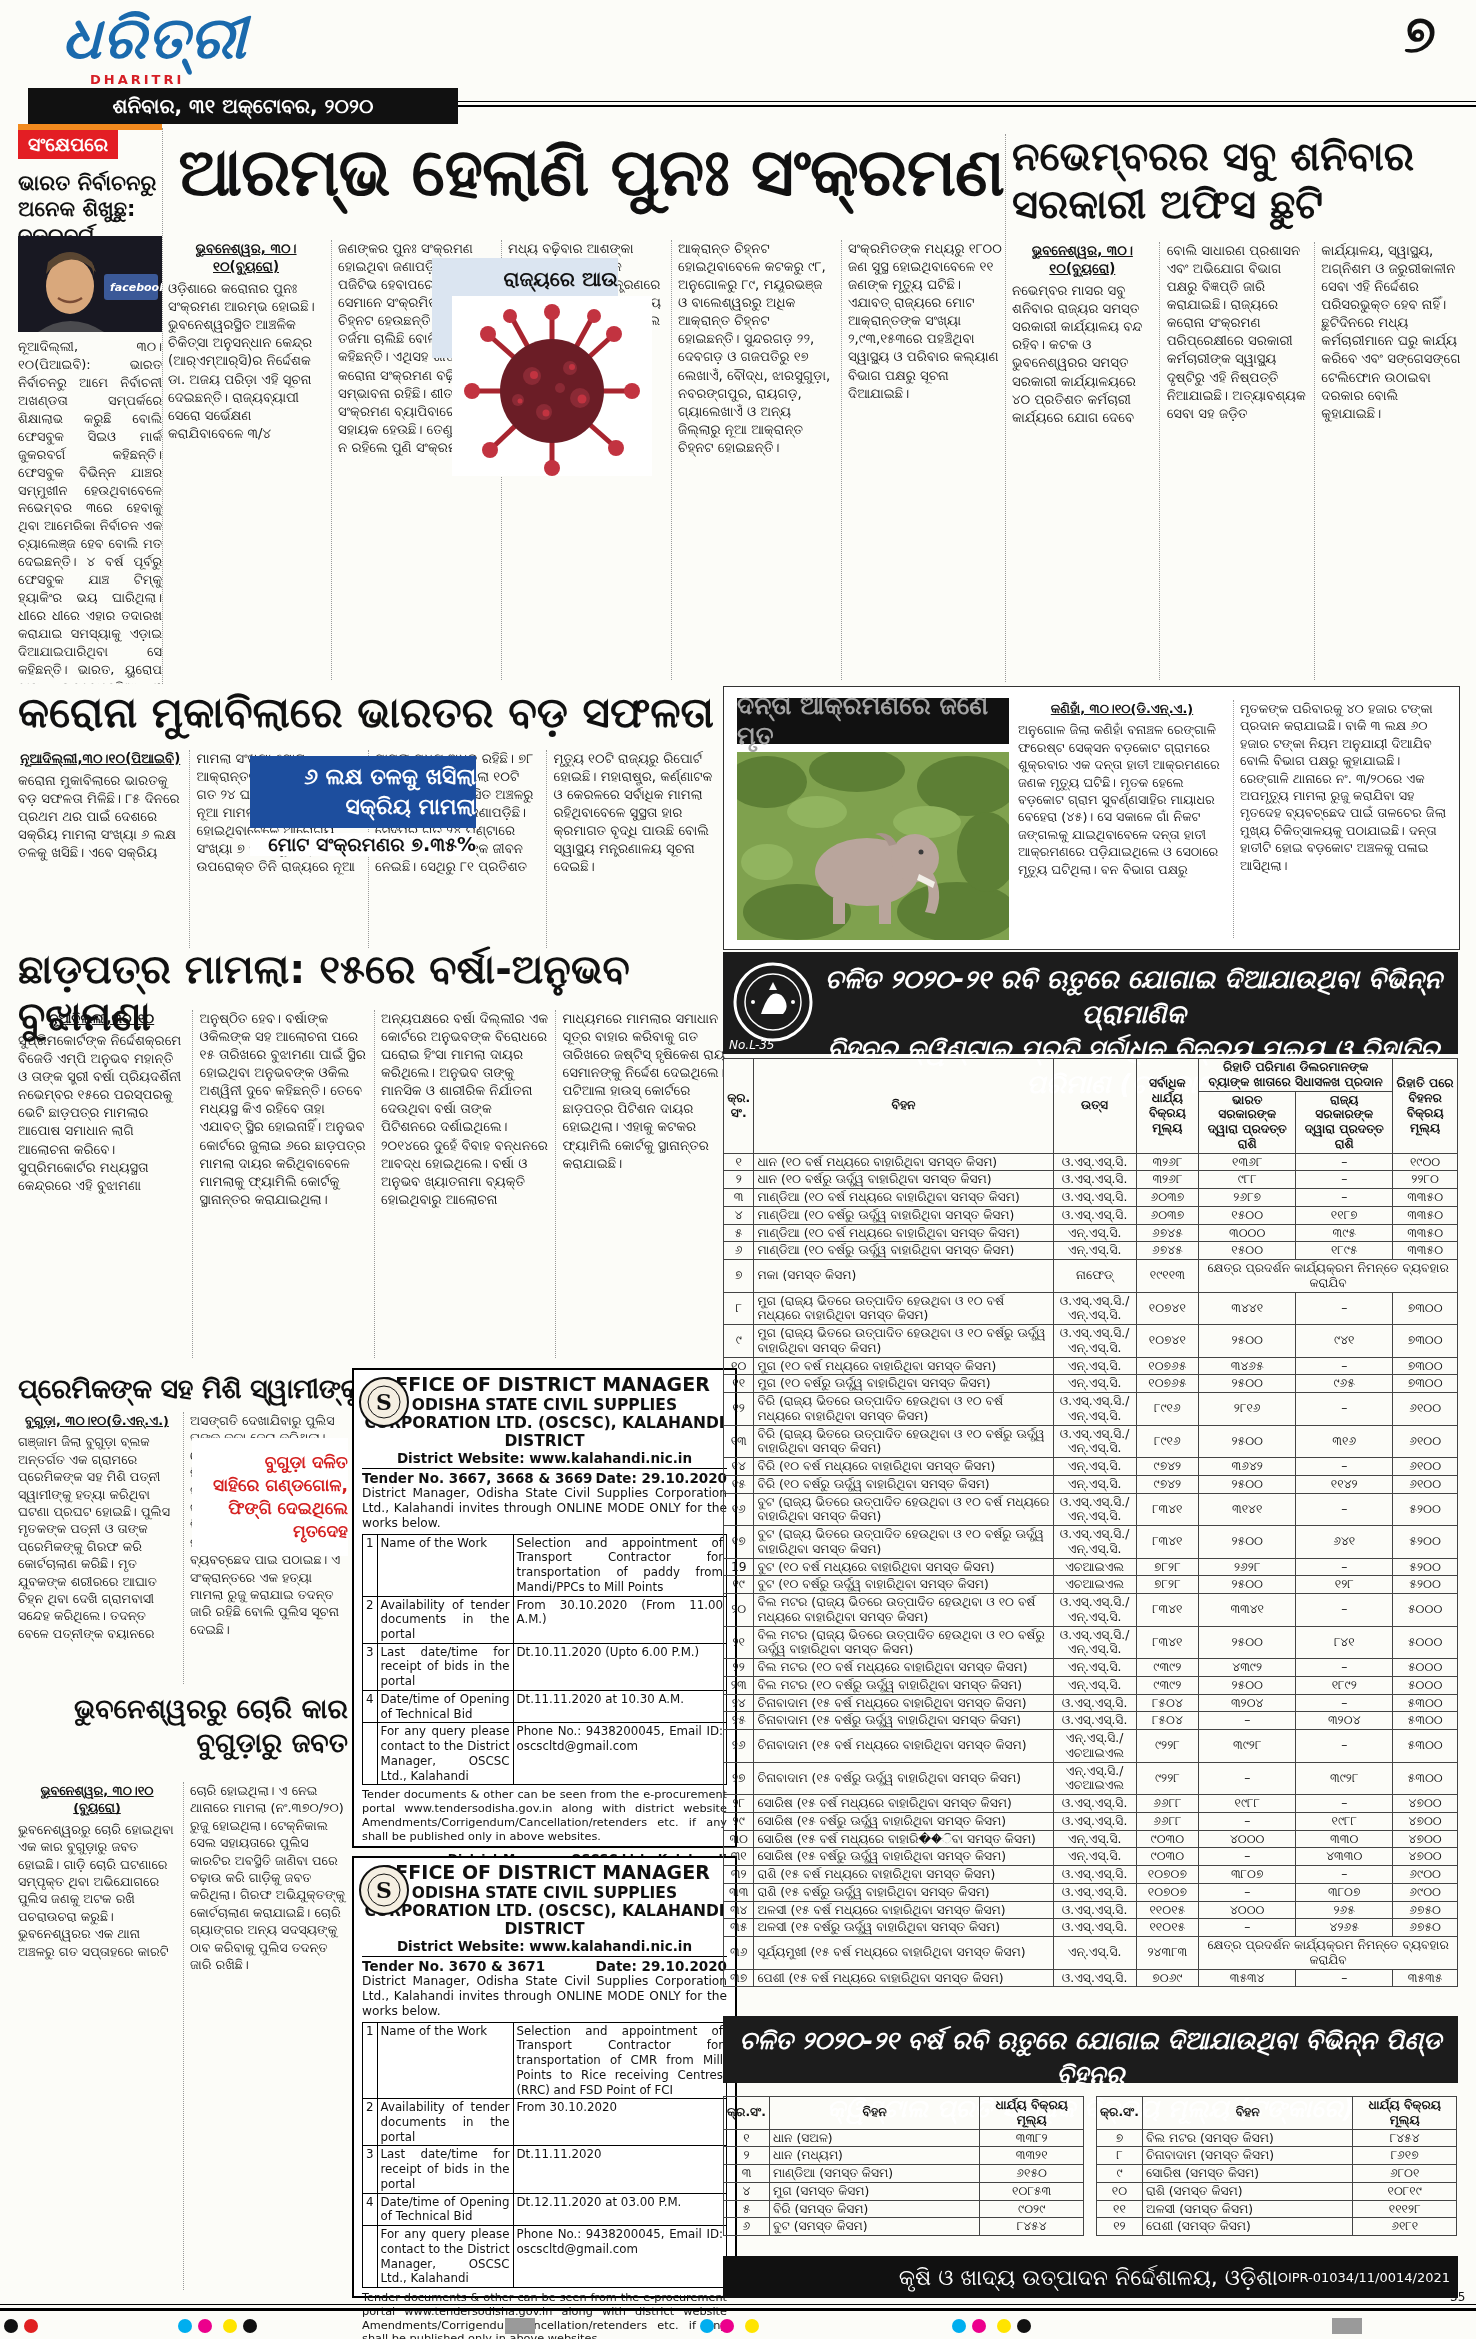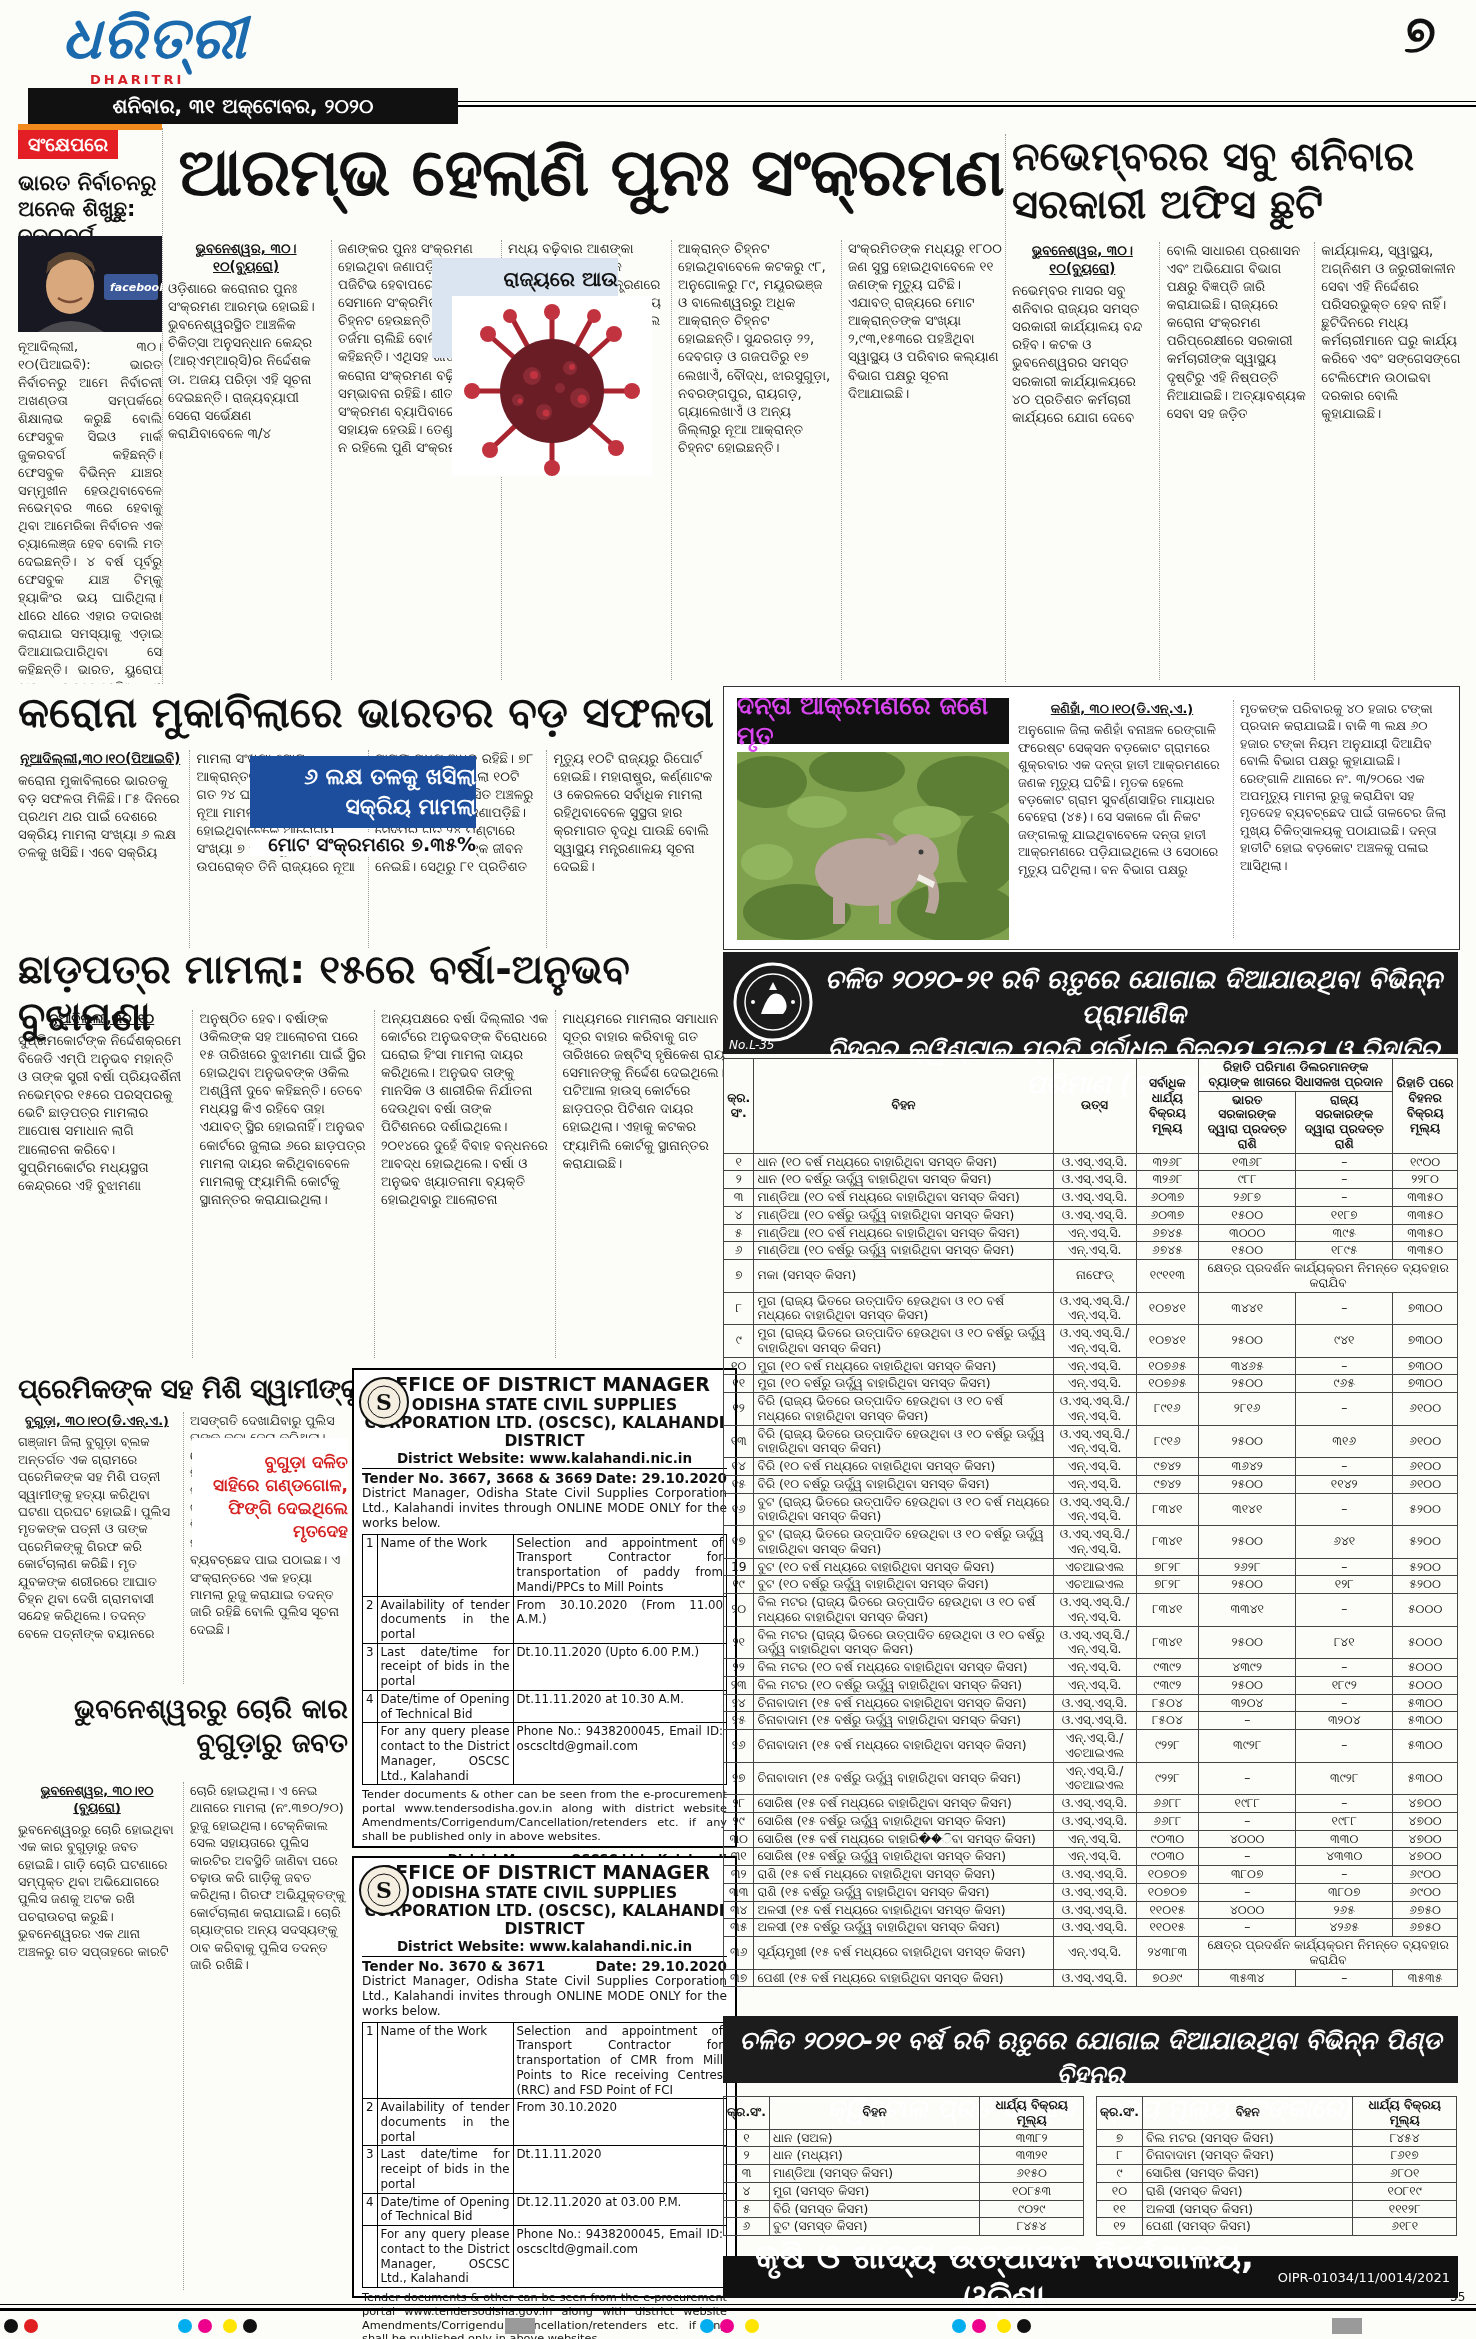--- a/index.html
+++ b/index.html
@@ -26,21 +26,21 @@
   .div-h{font-size:40px;font-weight:800;}
   .sm-h{font-size:27px;font-weight:800;line-height:1.25;}
   .dateline{font-weight:700;text-decoration:underline;display:block;text-align:center;margin-bottom:4px;}
   .colbody{column-gap:14px;column-rule:1px dotted #999;font-size:13.3px;line-height:1.36;}
   .statbox{background:#dbe5f1;font-size:20px;font-weight:700;line-height:1.45;display:flex;flex-direction:column;justify-content:center;}
   .corbox{background:#1d4e9e;color:#fff;font-size:22px;font-weight:800;line-height:1.35;display:flex;flex-direction:column;justify-content:center;}
   .corstat{font-size:19px;font-weight:800;}
   .inset-red{color:#d42020;font-size:17px;font-weight:800;line-height:1.35;background:#fff;}
   
   .elephant-box{border:1.5px solid #333;background:#fff;}
-  .eleph-h{background:#111;color:#d946ef;font-size:25px;font-weight:800;display:flex;align-items:center;justify-content:center;}
+  .eleph-h{background:#111;color:#a3a3a3;font-size:25px;font-weight:800;display:flex;align-items:center;justify-content:center;}
   
   .banner{background:#1c1c1c;color:#fff;font-weight:800;font-style:italic;}
   .banner .bl{font-size:26px;line-height:1.35;text-align:center;}
   .nolabel{font-size:12px;color:#fff;font-weight:400;}
   table.grid{border-collapse:collapse;width:100%;}
   table.grid th,table.grid td{border:1px solid #444;padding:1px 3px;font-size:12.3px;line-height:1.2;}
   table.grid th{font-weight:700;}
   td.c,th.c{text-align:center;}
   td.l{text-align:left;}
   
@@ -51,21 +51,21 @@
   .t-web{font-size:13.5px;font-weight:800;text-align:center;}
   .t-no{display:flex;justify-content:space-between;font-size:13.5px;font-weight:800;border-top:1px solid #000;margin-top:2px;padding-top:1px;}
   .t-intro{font-size:12.2px;text-align:justify;line-height:1.25;}
   table.tgrid{border-collapse:collapse;width:100%;margin-top:2px;}
   table.tgrid td{border:1px solid #000;font-size:11.8px;padding:1px 3px;vertical-align:top;line-height:1.25;text-align:justify;}
   .t-note{font-size:11.3px;text-align:justify;line-height:1.22;margin-top:3px;}
   .t-sign{font-size:12.3px;font-weight:800;text-align:right;margin-top:9px;}
   .t-logo{position:absolute;}
   
   .footbar{background:#111;color:#fff;display:flex;align-items:center;}
-  .foot-dept{font-size:34px;font-weight:700;flex:1;text-align:center;}
+  .foot-dept{font-size:22px;font-weight:400;flex:1;text-align:right;}
   .foot-ref{font-size:13px;}
   .dbl{border-top:1.5px solid #000;border-bottom:3px solid #000;height:3px;}
   .dot{width:14px;height:14px;border-radius:50%;display:inline-block;margin-right:6px;}
   .sq{width:30px;height:16px;display:inline-block;}
   .vdot{border-left:1px dotted #999;width:0;}
 </style>
 </head>
 <body>
 
 <div id="page">

